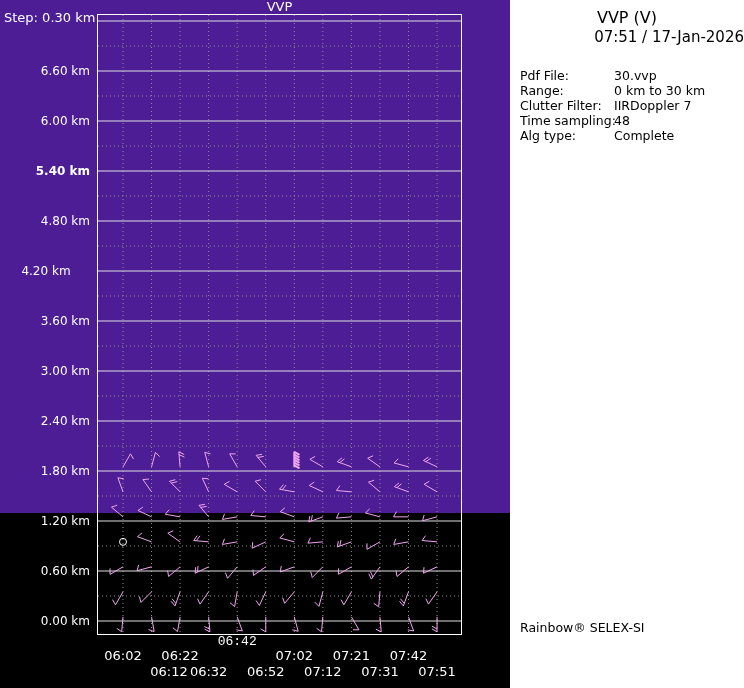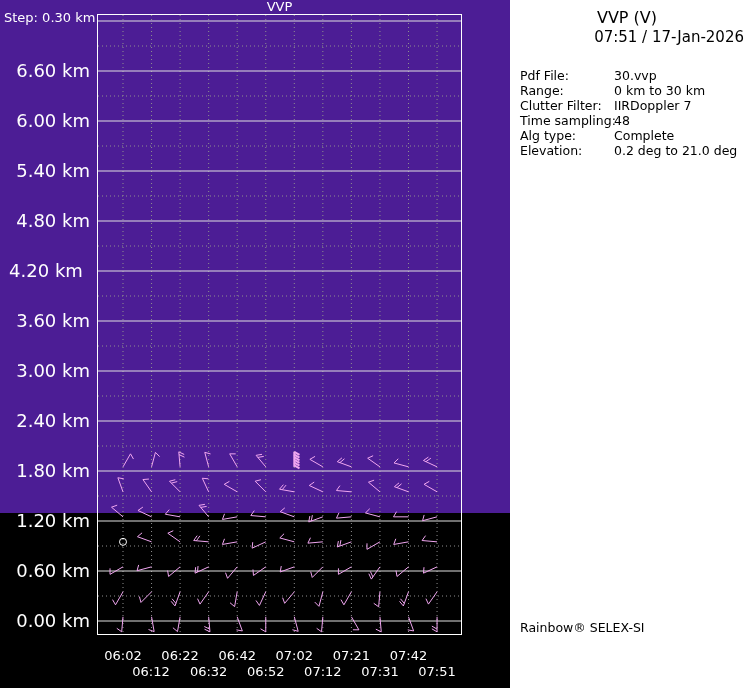--- a/index.html
+++ b/index.html
@@ -9,21 +9,21 @@
     -webkit-font-smoothing:antialiased;
   }
   .app{display:flex;width:744px;height:688px;overflow:hidden;}
 
   
   .chart-region{position:relative;width:510px;height:513px;background:#4c1d95;color:#fff;flex:0 0 510px;}
   .chart-title{position:absolute;left:97px;top:0;width:365px;text-align:center;font-size:13px;line-height:14px;}
   .step-label{position:absolute;left:4px;top:10px;font-size:13px;white-space:nowrap;}
   .plot-frame{position:absolute;left:97px;top:14px;width:365px;height:621px;}
   .plot-frame svg{display:block;}
-  .y-label{position:absolute;left:2px;width:88px;text-align:right;font-size:18px;line-height:16px;height:16px;white-space:nowrap;}
+  .y-label{position:absolute;left:2px;width:88px;text-align:right;font-size:12px;line-height:16px;height:16px;white-space:nowrap;}
   .x-label{position:absolute;width:46px;text-align:center;font-size:13px;line-height:14px;white-space:nowrap;}
 
   
   .info-panel{position:relative;width:234px;height:688px;background:#fff;color:#000;flex:0 0 234px;}
   .panel-title{margin:8px 0 0 0;text-align:center;font-size:16px;line-height:20px;}
   .panel-datetime{text-align:right;font-size:15px;line-height:19px;}
   .panel-site{text-align:center;font-size:15px;line-height:19px;}
   .fields{position:absolute;left:0;top:68px;width:234px;}
   .field-row{position:relative;height:15px;font-size:12.5px;line-height:15px;}
   .flabel{position:absolute;left:10px;white-space:nowrap;}
@@ -265,37 +265,37 @@
           <line x1="316.63030214988504" y1="616.928722645122" x2="310.7273880953698" y2="615.8537316381799" stroke="#f0a6f0" stroke-width="1"></line>
           <line x1="340.05" y1="602.8333333333334" x2="340.05" y2="617.8333333333334" stroke="#f0a6f0" stroke-width="1"></line>
           <line x1="340.05" y1="617.8333333333334" x2="334.87074380010677" y2="614.8042567057342" stroke="#f0a6f0" stroke-width="1"></line>
           <line x1="340.05" y1="615.1333333333333" x2="334.87074380010677" y2="612.1042567057342" stroke="#f0a6f0" stroke-width="1"></line>
           <circle cx="26" cy="527.8333333333334" r="3.5" fill="none" stroke="#ffffff" stroke-width="1"></circle>
         </svg>
     </div>
     <div id="y-labels">
         <div class="y-label" style="top: 63px;">6.60 km</div>
         <div class="y-label" style="top: 113px;">6.00 km</div>
-        <div class="y-label" style="top: 163px;">5.40 km</div>
+        <div class="y-label" style="top: 163px; font-weight: bold;">5.40 km</div>
         <div class="y-label" style="top: 213px;">4.80 km</div>
         <div class="y-label" style="top: 263px; text-align: center;">4.20 km</div>
         <div class="y-label" style="top: 313px;">3.60 km</div>
         <div class="y-label" style="top: 363px;">3.00 km</div>
         <div class="y-label" style="top: 413px;">2.40 km</div>
         <div class="y-label" style="top: 463px;">1.80 km</div>
         <div class="y-label" style="top: 513px;">1.20 km</div>
         <div class="y-label" style="top: 563px;">0.60 km</div>
         <div class="y-label" style="top: 613px;">0.00 km</div>
       </div>
     <div id="x-labels">
         <div class="x-label" style="left: 100px; top: 649px;">06:02</div>
-        <div class="x-label" style="left: 128px; top: 665px;">06:12</div>
+        <div class="x-label" style="left: 146px; top: 665px;">06:12</div>
         <div class="x-label" style="left: 157.1px; top: 649px;">06:22</div>
         <div class="x-label" style="left: 185.65px; top: 665px;">06:32</div>
-        <div class="x-label" style="left: 214.2px; top: 649px;">06:42</div>
+        <div class="x-label" style="left: 214.2px; top: 635px; font-family: Liberation Mono, monospace;">06:42</div>
         <div class="x-label" style="left: 242.75px; top: 665px;">06:52</div>
         <div class="x-label" style="left: 271.3px; top: 649px;">07:02</div>
         <div class="x-label" style="left: 299.85px; top: 665px;">07:12</div>
         <div class="x-label" style="left: 328.4px; top: 649px;">07:21</div>
         <div class="x-label" style="left: 356.95px; top: 665px;">07:31</div>
         <div class="x-label" style="left: 385.5px; top: 649px;">07:42</div>
         <div class="x-label" style="left: 414.05px; top: 665px;">07:51</div>
       </div>
   </div>
 
@@ -316,21 +316,17 @@
           <span class="fvalue">IIRDoppler 7</span>
         </div>
         <div class="field-row">
           <span class="flabel">Time sampling:</span>
           <span class="fvalue">48</span>
         </div>
         <div class="field-row">
           <span class="flabel">Alg type:</span>
           <span class="fvalue">Complete</span>
         </div>
-        <div class="field-row">
-          <span class="flabel">Elevation:</span>
-          <span class="fvalue">0.2 deg to 21.0 deg</span>
-        </div>
       </div>
     <div class="footer">Rainbow® SELEX-SI</div>
   </div>
 
 </div>
 
 </body></html>

